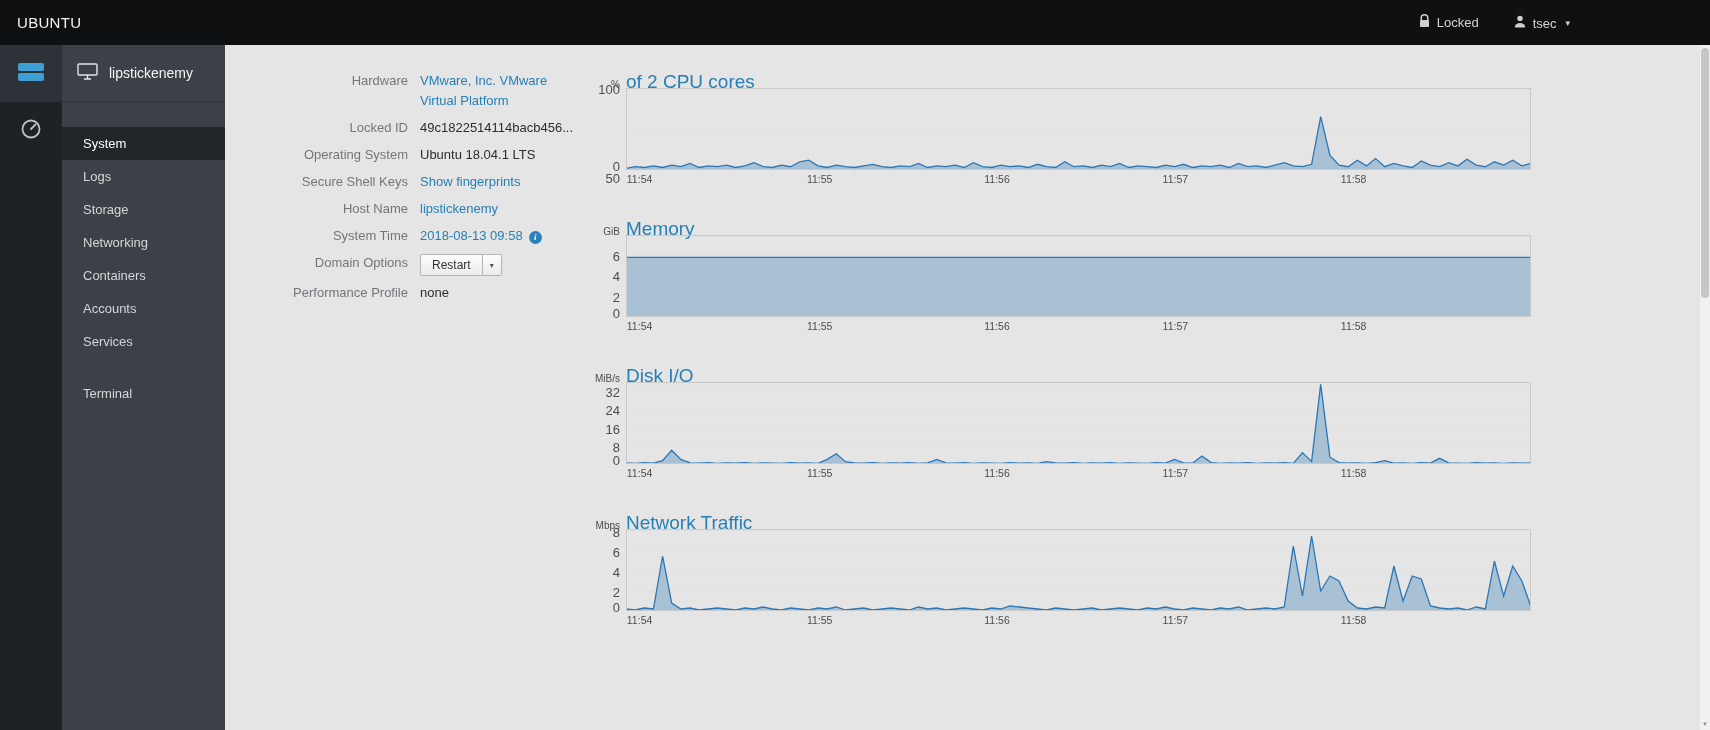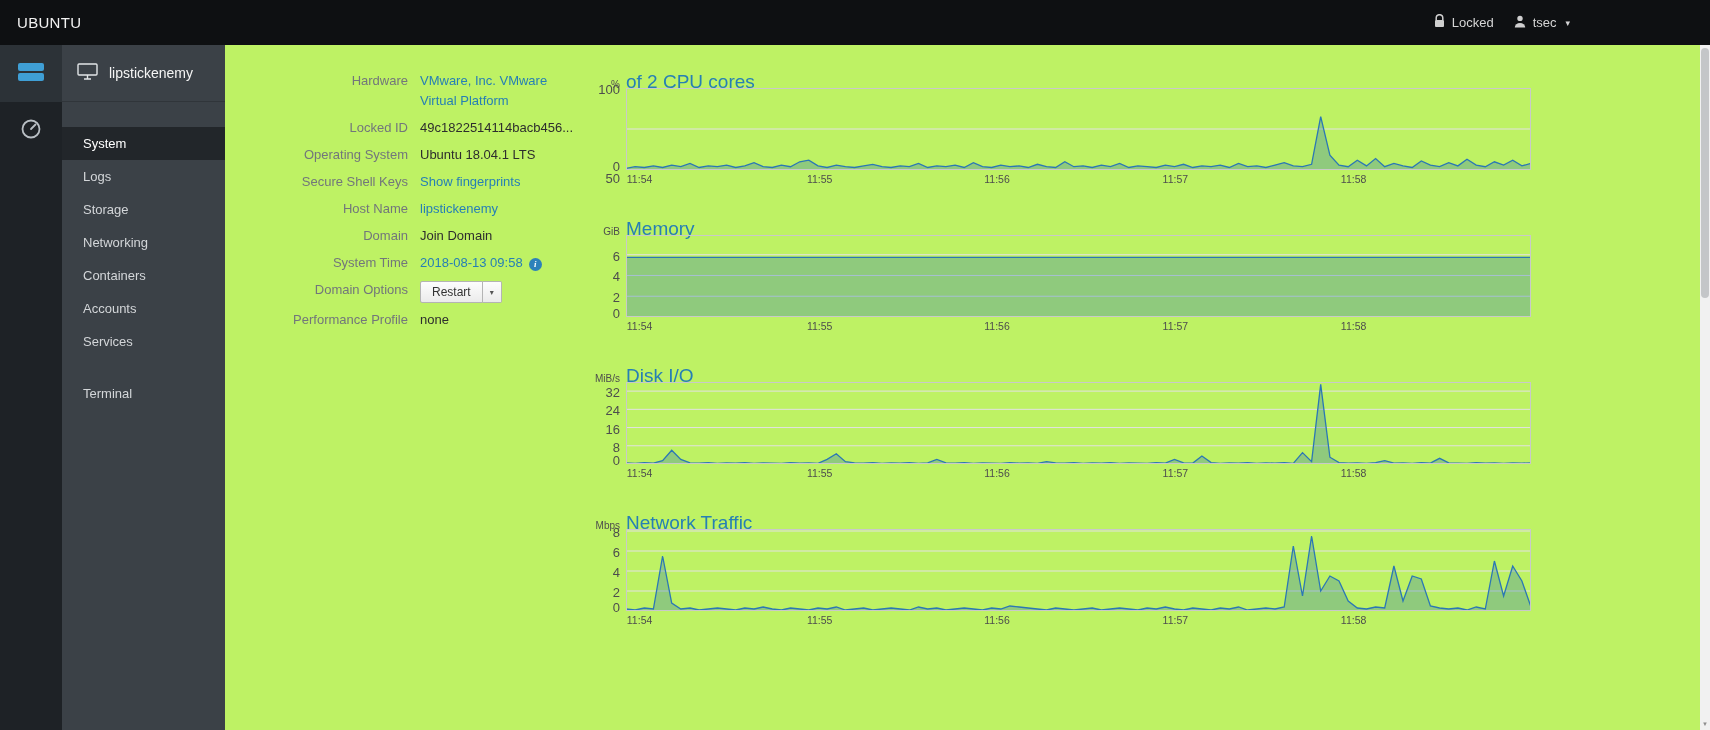--- a/index.html
+++ b/index.html
@@ -1,36 +1,36 @@
 <!DOCTYPE html>
 <html><head>
 <meta charset="utf-8">
 <style>
   *{box-sizing:border-box;margin:0;padding:0}
   html,body{width:1710px;height:730px;overflow:hidden}
   body{font-family:"Liberation Sans",sans-serif;background:#fff;position:relative;font-size:13px}
 
   .topbar{position:absolute;top:0;left:0;right:0;height:45px;background:#0e1012;display:flex;align-items:center;color:#fff;z-index:3}
   .brand{margin-left:17px;font-size:15px;letter-spacing:.3px;color:#f2f2f2}
-  .topbar-right{margin-left:auto;margin-right:140px;display:flex;align-items:center;gap:20px}
+  .topbar-right{margin-left:auto;margin-right:140px;display:flex;align-items:flex-end;gap:35px}
   .nav-item{background:none;border:0;color:#d5d5d5;font-size:13px;font-family:inherit;display:flex;align-items:center;gap:7px;cursor:pointer}
   .caret{font-size:9px;color:#d5d5d5;margin-left:2px}
 
   .rail{position:absolute;top:45px;bottom:0;left:0;width:62px;background:#1e2226}
   .rail-item{height:57px;display:flex;align-items:center;justify-content:center;cursor:pointer}
   .rail-item.active{background:#2c3237}
 
   .sidebar{position:absolute;top:45px;bottom:0;left:62px;width:163px;background:#3b4147}
   .host{height:57px;display:flex;align-items:center;gap:11px;padding-left:15px;border-bottom:1px solid #30353a;color:#f5f5f5;font-size:14px;cursor:pointer}
   .menu{list-style:none;margin-top:25px}
   .menu-item{padding:9px 0 9px 21px;color:#d3d6d9;font-size:13px;cursor:pointer}
   .menu-item.active{background:#22262a;color:#fff}
   .menu-item.separated{margin-top:19px}
 
-  .main{position:absolute;top:45px;left:225px;right:10px;bottom:0;background:#bef264;display:flex;padding:26px 0 0 55px;overflow:hidden}
+  .main{position:absolute;top:45px;left:225px;right:10px;bottom:0;background:#e5e5e5;display:flex;padding:26px 0 0 55px;overflow:hidden}
   .info-col{width:312px;flex:none}
   .info-row{display:flex;margin-bottom:7px;line-height:20px}
   .info-label{width:128px;flex:none;text-align:right;color:#72767b;margin-right:12px}
   .info-value{color:#2d2d2d}
   a.link{color:#267fb5;text-decoration:none;cursor:pointer}
   a.block{display:block}
   .darklink{color:#2d2d2d;cursor:pointer}
   .info-icon{display:inline-block;width:13px;height:13px;border-radius:50%;background:#2d81ba;color:#fff;font-size:9px;font-weight:bold;text-align:center;line-height:13px;margin-left:6px;font-family:"Liberation Serif",serif;font-style:italic;cursor:pointer}
   .btn-group{display:inline-flex;margin-top:1px}
   .btn{font-family:inherit;font-size:12px;color:#333;background:linear-gradient(#fdfdfd,#ebebeb);border:1px solid #b4b4b4;padding:3px 11px;cursor:pointer;border-radius:2px 0 0 2px}
@@ -145,24 +145,20 @@
       </div>
       <div class="info-row">
         <span class="info-label">Secure Shell Keys</span>
         <span class="info-value"><a class="link">Show fingerprints</a></span>
       </div>
       <div class="info-row">
         <span class="info-label">Host Name</span>
         <span class="info-value"><a class="link">lipstickenemy</a></span>
       </div>
       <div class="info-row">
-        <span class="info-label">Domain</span>
-        <span class="info-value"><a class="darklink">Join Domain</a></span>
-      </div>
-      <div class="info-row">
         <span class="info-label">System Time</span>
         <span class="info-value"><a class="link">2018-08-13 09:58</a><span class="info-icon">i</span></span>
       </div>
       <div class="info-row">
         <span class="info-label">Domain Options</span>
         <span class="info-value"><span class="btn-group">
             <button class="btn">Restart</button>
             <button class="btn toggle">▾</button>
           </span></span>
       </div>

